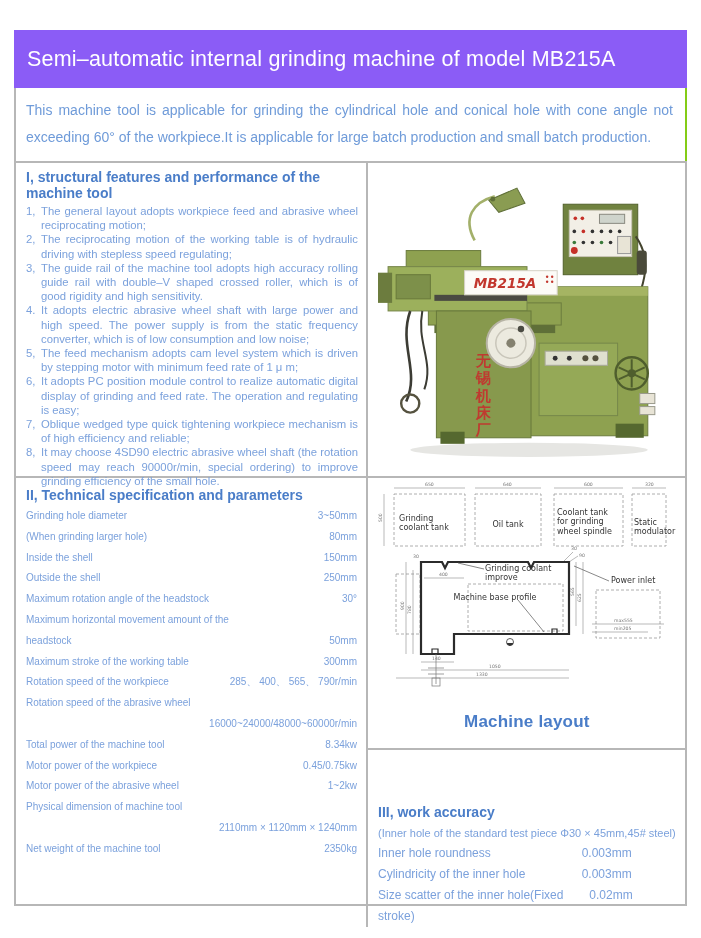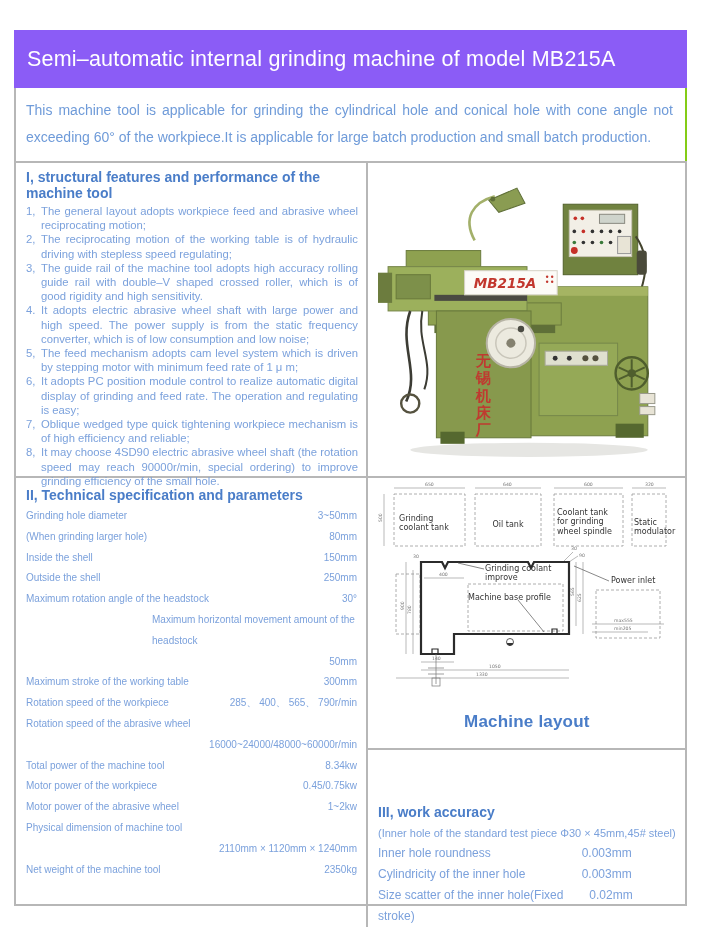--- a/index.html
+++ b/index.html
@@ -32,21 +32,21 @@
   .cell-right2   { display:flex; flex-direction:column;gap:44px; }
 
   .sec-h { color:#4a7dc8; font-weight:bold; font-size:14px; margin-bottom:3px; }
   
   .feat { display:flex; color:#7ba1dc; font-size:11.3px; line-height:14.2px; }
   .feat .n { flex:none; width:15px; }
   .feat .t { flex:1; text-align:justify; padding-right:3px; }
   
   .spec { display:flex; align-items:baseline; color:#7ba1dc; font-size:10px; line-height:20.8px; }
   .spec .v { margin-left:auto; white-space:nowrap; }
-  .spec.wrap2 { align-items:flex-end;flex-direction:column; }
+  .spec.wrap2 { align-items:flex-end; }
   .spec.wrap2 .l { max-width:205px; }
   .spec.stack { flex-wrap:wrap; }
   .spec.stack .l { flex-basis:100%; }
   
   .diagram { position:relative; height:272px; border-bottom:2px solid #b7b7b7; }
   .diagram svg { position:absolute; left:0; top:0; }
   .dlabel { position:absolute; font-size:8px; color:#333; line-height:1.18; font-family:"DejaVu Sans",sans-serif; }
   .dcaption { position:absolute; left:0; right:0; top:234px; text-align:center;
               color:#4a7dc8; font-size:17px; font-weight:600; letter-spacing:.2px; }
   
@@ -340,21 +340,21 @@
           <text x="246" y="152" class="dim">min205</text>
           <text x="64" y="182" class="dim">140</text>
           <text x="121" y="190" class="dim">1050</text>
           <text x="108" y="198" class="dim">1330</text>
         </svg>
         <div class="dlabel" style="left:31px; top:36px; width:62px;">Grinding coolant tank</div>
         <div class="dlabel" style="left:107px; top:42px; width:66px; text-align:center;">Oil tank</div>
         <div class="dlabel" style="left:189px; top:30px; width:64px;">Coolant tank for grinding wheel spindle</div>
         <div class="dlabel" style="left:266px; top:40px; width:34px;">Static modulator</div>
         <div class="dlabel" style="left:117px; top:86px; width:78px;">Grinding coolant improve</div>
-        <div class="dlabel" style="left:100px; top:115px; width:110px;">Machine base profile</div>
+        <div class="dlabel" style="left:72px; top:115px; width:110px;text-align:center;">Machine base profile</div>
         <div class="dlabel" style="left:243px; top:98px; width:70px;">Power inlet</div>
         <div class="dcaption">Machine layout</div>
       </div>
 
       <div class="cell-acc">
         <div class="sec-h">III, work accuracy</div>
         <div class="acc-note">(Inner hole of the standard test piece  Φ30 × 45mm,45# steel)</div>
         <div class="acc-row">
           <span class="l">Inner hole roundness</span>
           <span class="v">0.003mm</span>

